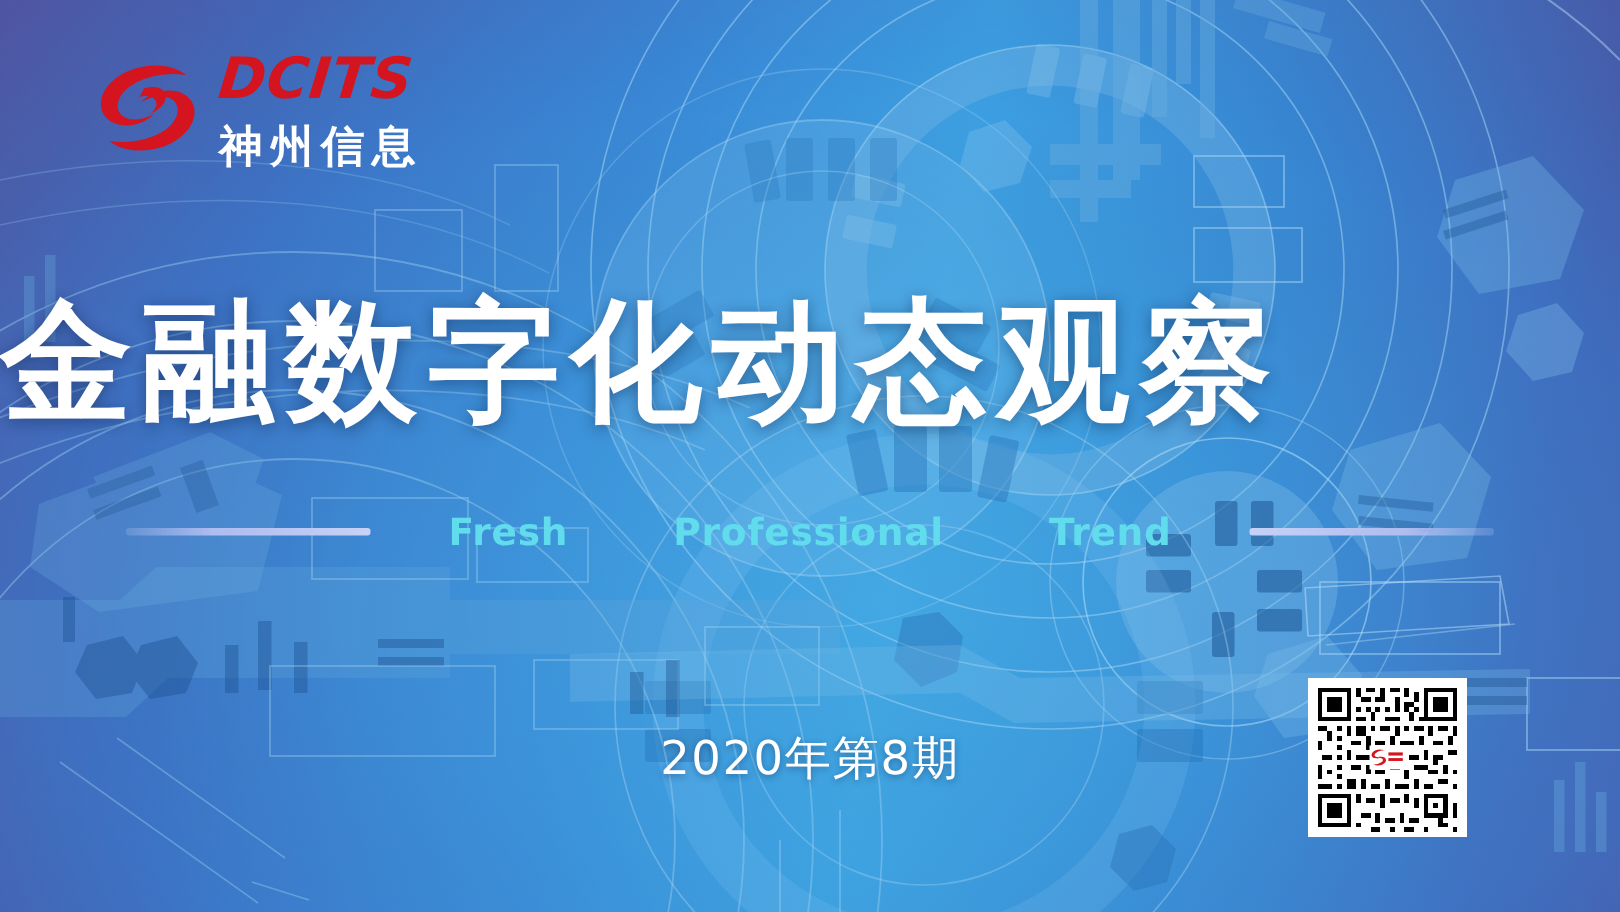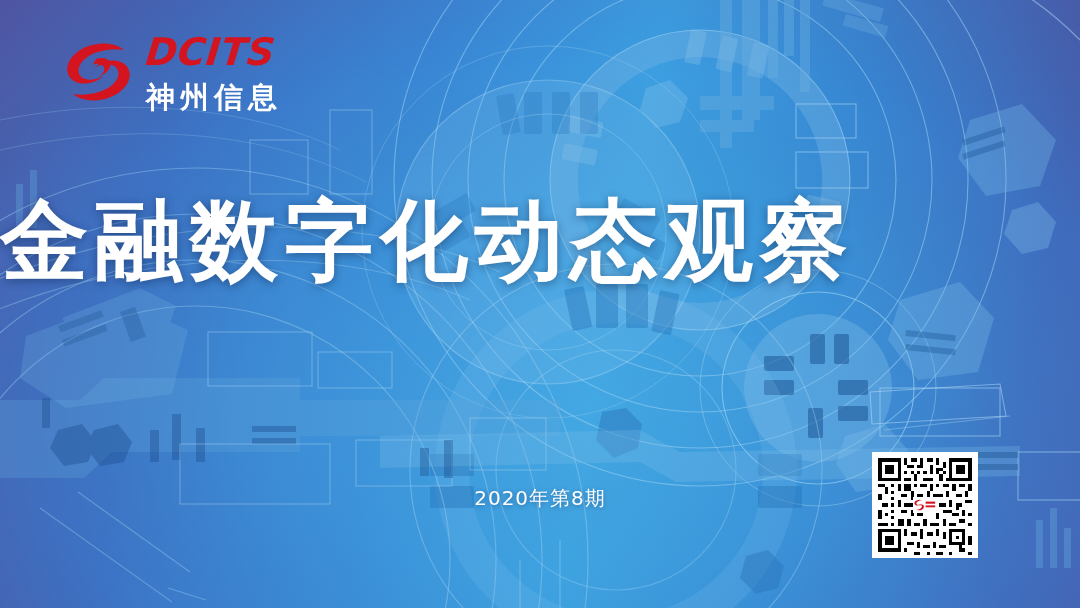--- a/index.html
+++ b/index.html
@@ -77,21 +77,21 @@
   }
   .sp-a { width: 52px; } .sp-b { width: 70px; }
   .sp-c { width: 70px; } .sp-d { width: 52px; }
 
   
   .issue {
     position: absolute; left: 0; right: 0; top: 485px;
     text-align: center; z-index: 20;
     color: #ffffff;
     font-family: "DejaVu Sans", sans-serif;
-    font-size: 20px;
+    font-size: 31px;
     letter-spacing: 1px;
     text-shadow: 0 1px 5px rgba(10,30,70,0.4);
   }
 
   
   .qr {
     position: absolute; left: 872px; top: 452px;
     width: 106px; height: 106px;
     background: #ffffff;
     z-index: 20;
@@ -362,20 +362,31 @@
       </g>
     </svg>
     <div class="logo-text">
       <div class="logo-en">DCITS</div>
       <div class="logo-cn">神州信息</div>
     </div>
   </div>
 
   <div class="title">金融数字化动态观察</div>
 
+  <div class="subtitle-row">
+    <span class="rule"></span>
+    <span class="sp-a"></span>
+    <span class="kw">Fresh</span>
+    <span class="sp-b"></span>
+    <span class="kw">Professional</span>
+    <span class="sp-c"></span>
+    <span class="kw">Trend</span>
+    <span class="sp-d"></span>
+    <span class="rule right"></span>
+  </div>
 
   <div class="issue">2020年第8期</div>
 
   <div class="qr">
     <svg width="106" height="106" viewBox="0 0 33 33" shape-rendering="crispEdges">
       <rect width="33" height="33" fill="#ffffff"></rect>
       <g fill="#000000">
 
         <rect x="2" y="2" width="7" height="1"></rect>
           <rect x="2" y="8" width="7" height="1"></rect>

